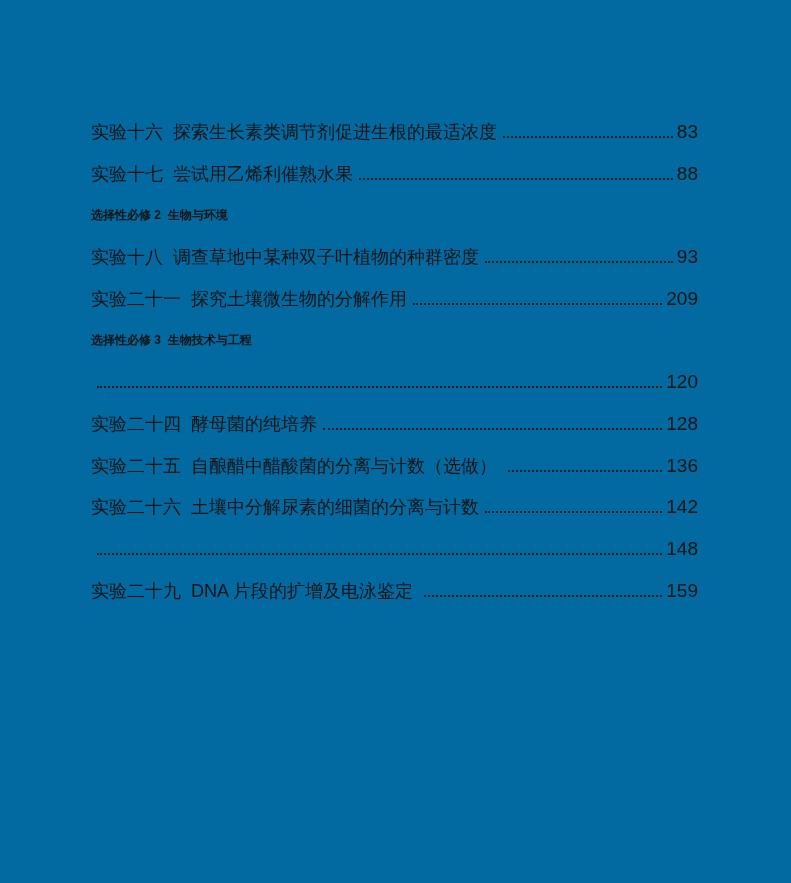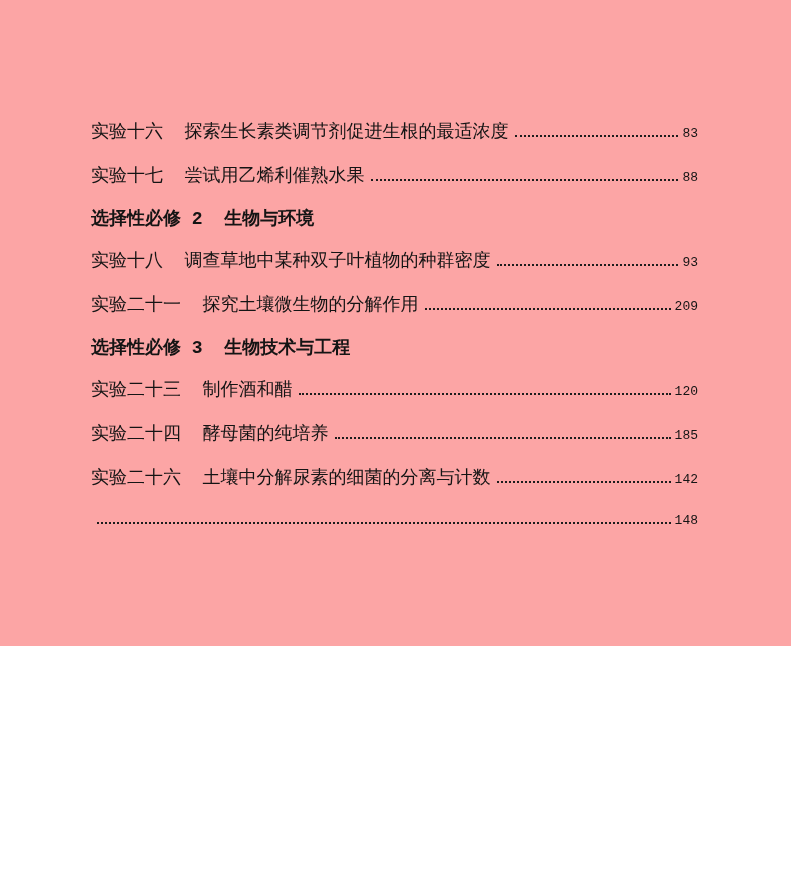--- a/index.html
+++ b/index.html
@@ -3,24 +3,24 @@
 <meta charset="utf-8">
 <style>
   html, body {
     margin: 0;
     padding: 0;
     background: #ffffff;
   }
   .doc-page {
     position: relative;
     width: 791px;
-    height: 646px;
-    background: #fca5a5;
+    height: 883px;
+    background: #0369a1;
     overflow: hidden;
-    font-family: Liberation Mono, monospace;
+    font-family: Liberation Sans, sans-serif;
     color: #141414;
   }
   .toc {
     position: absolute;
     left: 91px;
     right: 93px;
     top: 122px;
   }
   .toc-row {
     display: flex;
@@ -34,26 +34,26 @@
     flex: 0 1 auto;
   }
   .toc-leader {
     flex: 1 1 auto;
     min-width: 14px;
     border-bottom: 2px dotted #1c1c1c;
     margin: 0 4px 0 6px;
   }
   .toc-page {
     flex: 0 0 auto;
-    font-size: 13px;
+    font-size: 19px;
     white-space: pre;
   }
   .toc-row.section {
     font-weight: bold;
-    font-size: 18px;
+    font-size: 12px;
   }
 </style>
 </head>
 <body>
 
 <div class="doc-page">
   <div class="toc">
 
     <div class="toc-row">
       <span class="toc-label">实验十六  探索生长素类调节剂促进生根的最适浓度</span>
@@ -84,39 +84,48 @@
       <span class="toc-leader"></span>
       <span class="toc-page">209</span>
     </div>
 
     <div class="toc-row section">
       <span class="toc-label">选择性必修 3  生物技术与工程</span>
     </div>
 
 
     <div class="toc-row">
-      <span class="toc-label">实验二十三  制作酒和醋</span>
       <span class="toc-leader"></span>
       <span class="toc-page">120</span>
     </div>
 
     <div class="toc-row">
       <span class="toc-label">实验二十四  酵母菌的纯培养</span>
       <span class="toc-leader"></span>
-      <span class="toc-page">185</span>
+      <span class="toc-page">128</span>
     </div>
 
+    <div class="toc-row">
+      <span class="toc-label">实验二十五  自酿醋中醋酸菌的分离与计数（选做） </span>
+      <span class="toc-leader"></span>
+      <span class="toc-page">136</span>
+    </div>
 
     <div class="toc-row">
       <span class="toc-label">实验二十六  土壤中分解尿素的细菌的分离与计数</span>
       <span class="toc-leader"></span>
       <span class="toc-page">142</span>
     </div>
 
     <div class="toc-row">
       <span class="toc-leader"></span>
       <span class="toc-page">148</span>
     </div>
 
 
+    <div class="toc-row">
+      <span class="toc-label">实验二十九  DNA 片段的扩增及电泳鉴定 </span>
+      <span class="toc-leader"></span>
+      <span class="toc-page">159</span>
+    </div>
 
   </div>
 </div>
 
 </body></html>

